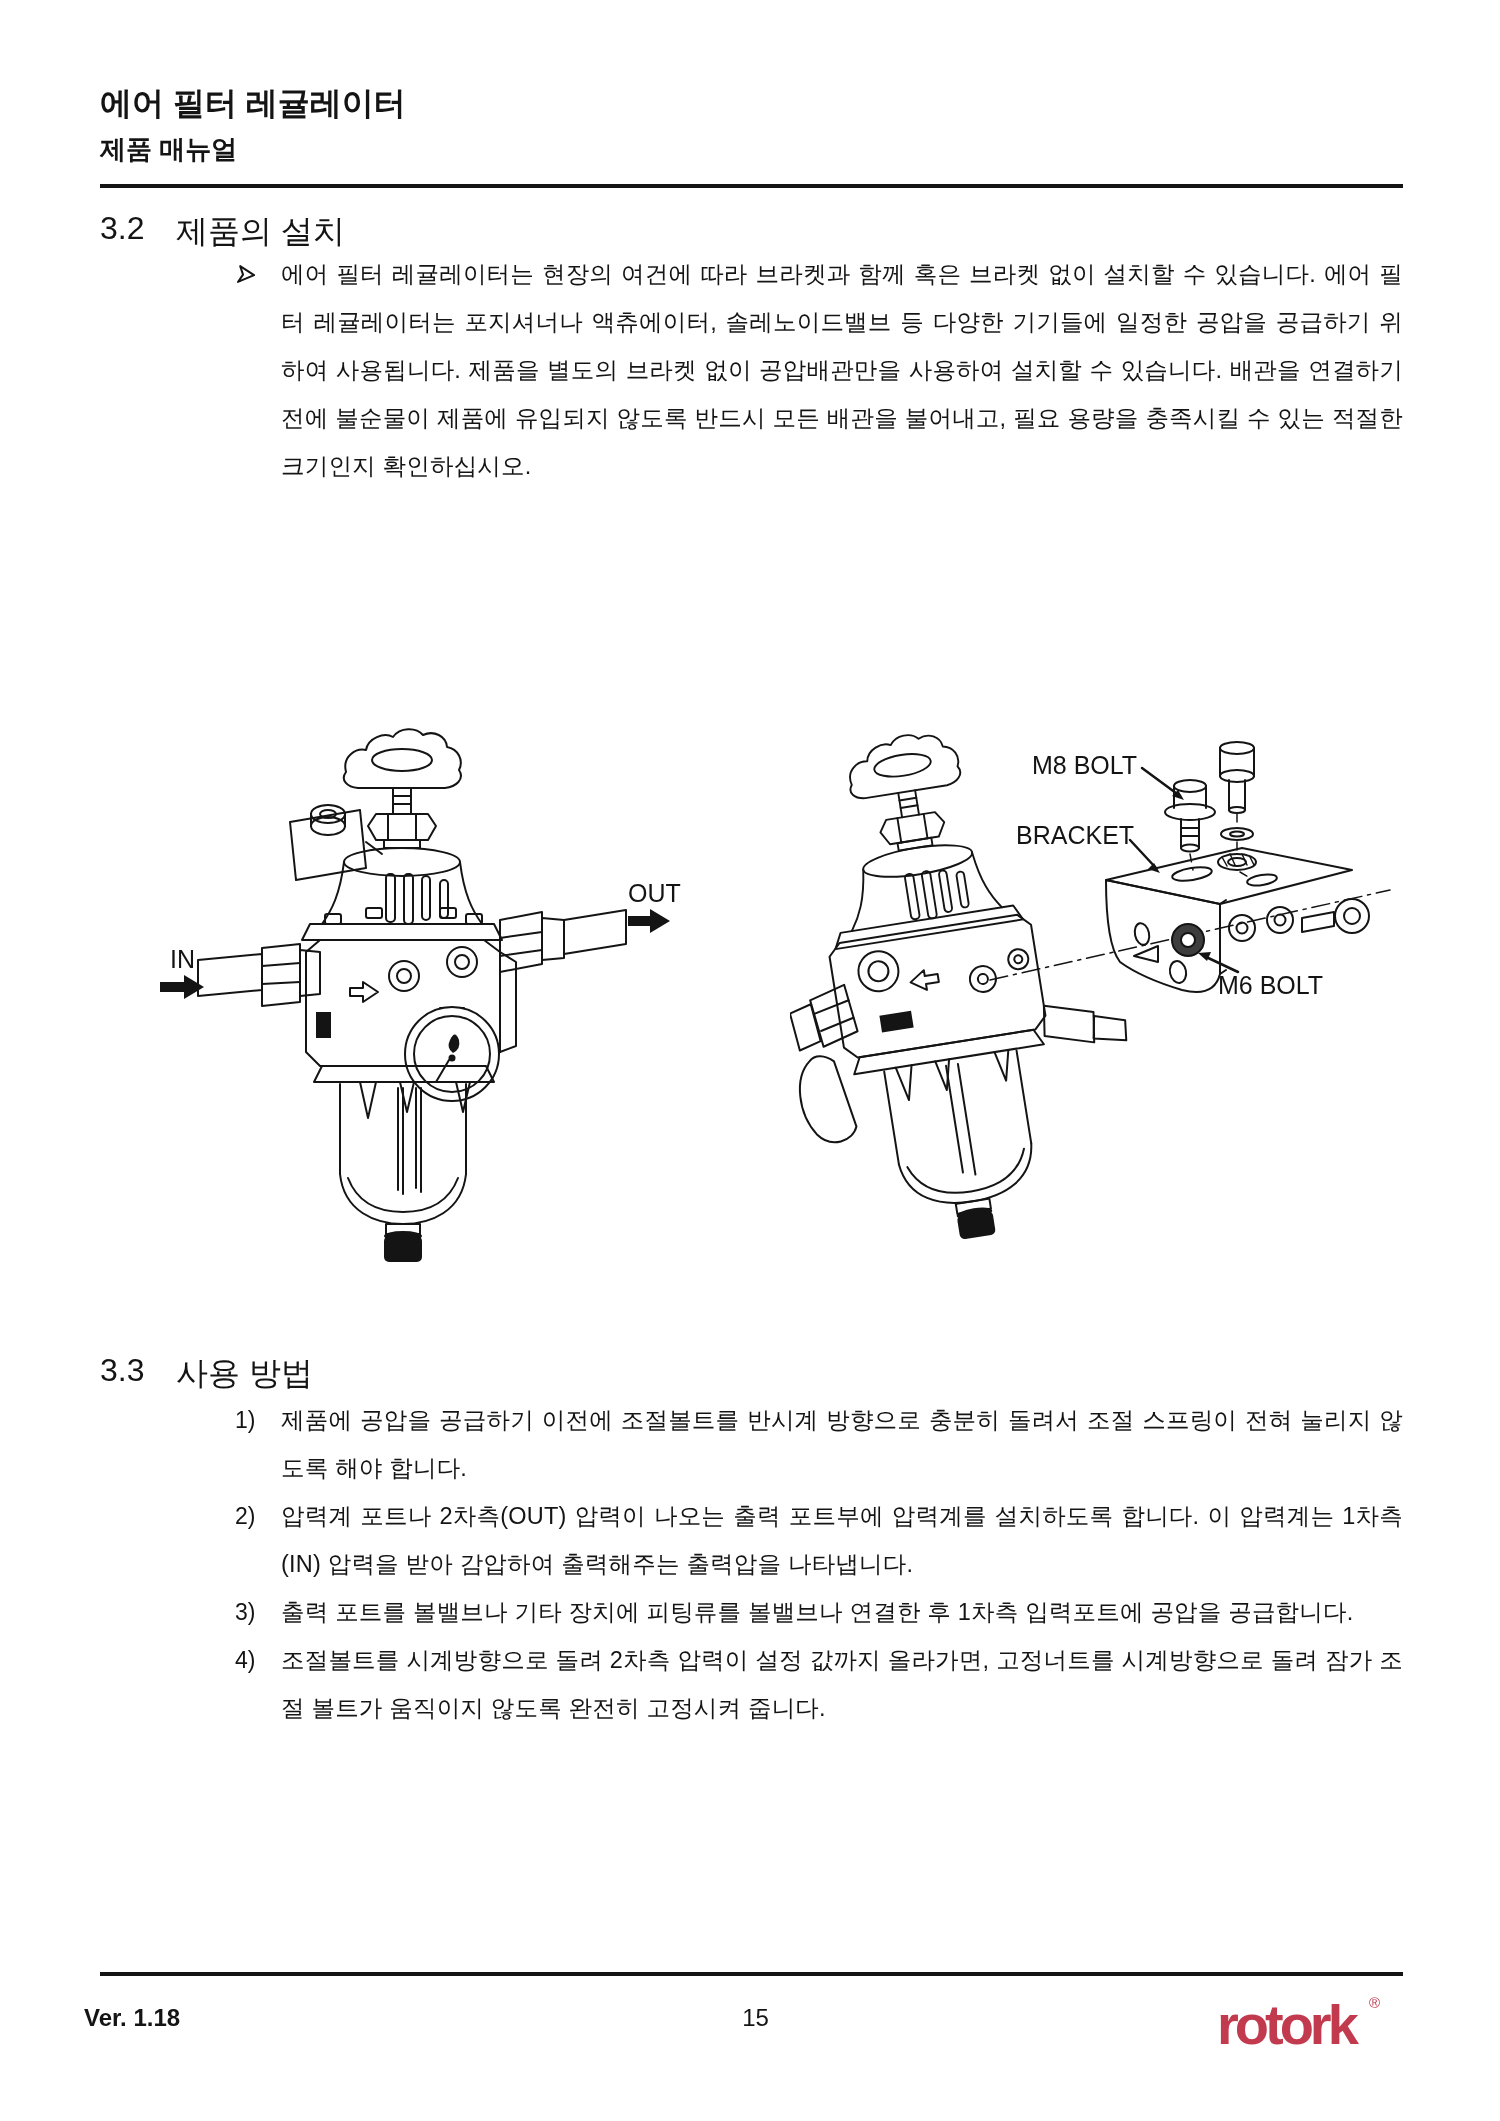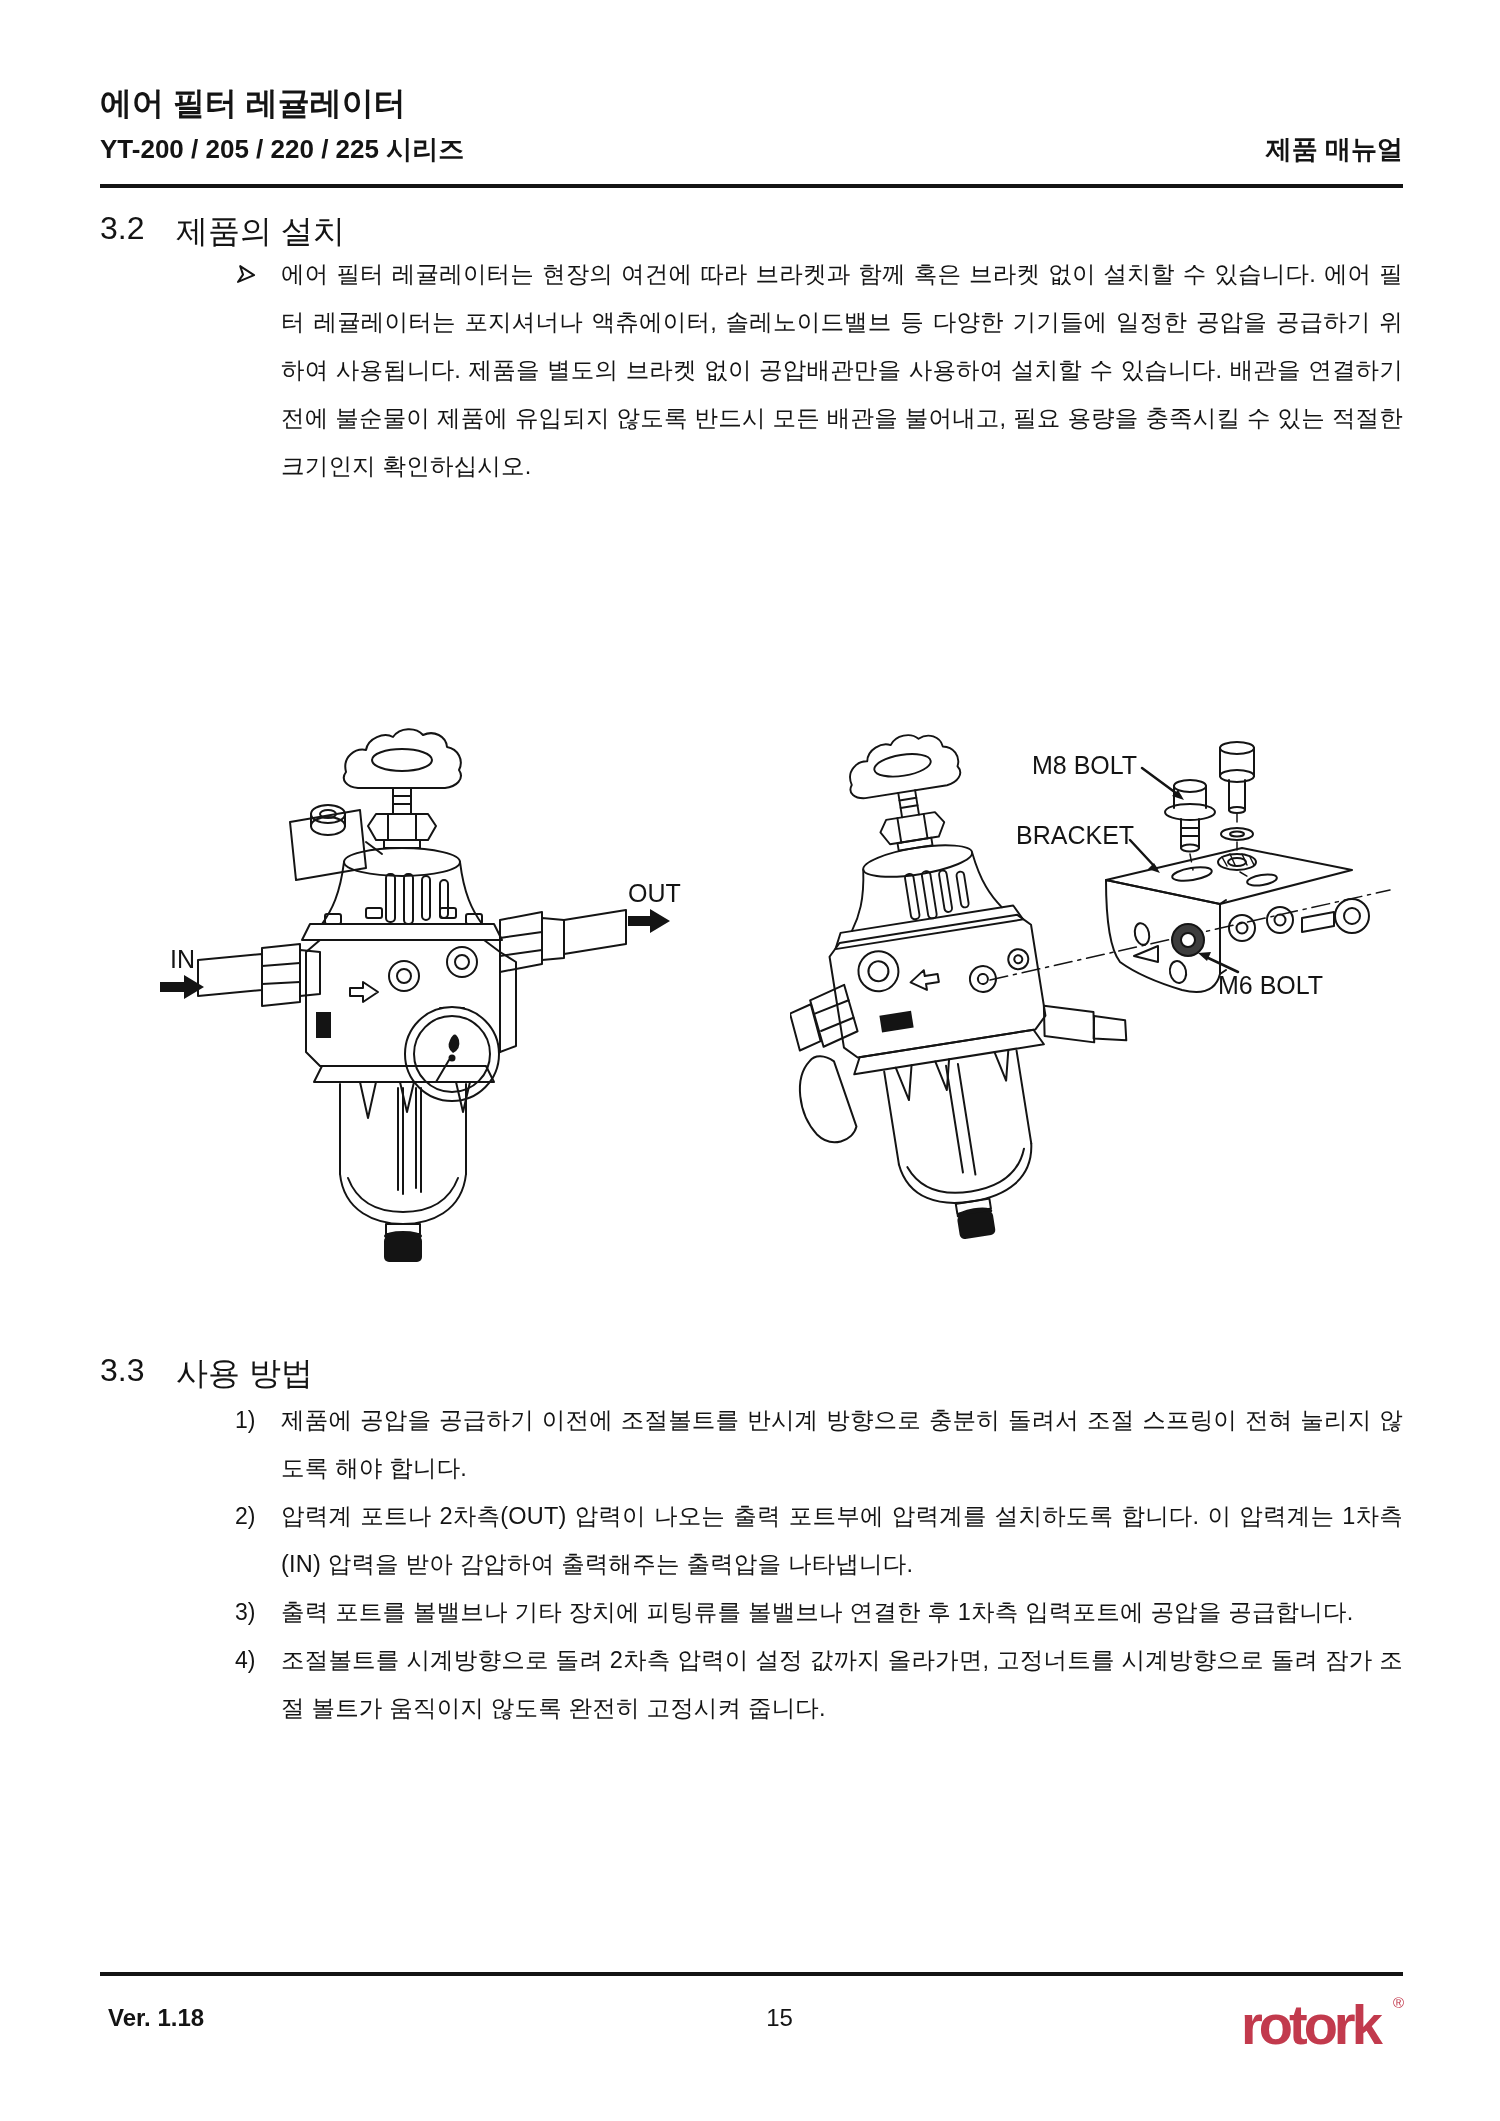--- a/index.html
+++ b/index.html
@@ -11,40 +11,39 @@
   .abs { position:absolute; }
   .rule { position:absolute; left:100px; width:1303px; height:4px; background:#141414; }
   .hdr-title { left:100px; top:82px; font-size:32px; font-weight:700; }
   .hdr-row { left:100px; top:132px; width:1303px; display:flex; justify-content:space-between; font-size:26px; font-weight:700; }
   .sec-head { display:flex; font-size:32px; }
   .sec-head .no { width:76px; flex:none; }
   .list { width:1168px; }
   .item { display:flex; }
   .item .mk { width:46px; flex:none; font-size:23px; line-height:48px; }
   .item .tx { flex:1; text-align:justify; font-size:23.5px; line-height:48px; letter-spacing:0.2px; }
-  .footer-row { left:108px; top:1992px; width:1303px; height:70px; position:absolute; }
+  .footer-row { left:84px; top:1992px; width:1303px; height:70px; position:absolute; }
   .ver { position:absolute; left:0; top:12px; font-size:24px; font-weight:700; }
   .pageno { position:absolute; left:50%; transform:translateX(-50%); top:12px; font-size:24px; font-weight:400;margin-left:20px; }
   .logo { position:absolute; right:0; top:0; }
   
   .ln { stroke:#141414; stroke-width:2; fill:none; stroke-linecap:round; stroke-linejoin:round; }
   .fw { fill:#ffffff; }
   .fd { fill:#141414; stroke:none; }
   .lbl { font-size:25px; fill:#141414; stroke:none; font-family:"Liberation Sans","DejaVu Sans",sans-serif; }
   .dash { stroke-dasharray:8 6; }
   .axis { stroke-dasharray:18 6 3 6; stroke-width:1.5; }
 </style>
 </head>
 <body>
 
 <div>
 
   <div class="abs hdr-title">에어 필터 레귤레이터</div>
   <div class="abs hdr-row">
-    <span>YT-200 / 205 / 220 / 225 시리즈</span>
     <span>제품 매뉴얼</span>
   </div>
   <div class="rule" style="top:184px;"></div>
 
   <div class="abs sec-head" style="left:100px; top:210px;">
     <span class="no">3.2</span>
     <span>제품의 설치</span>
   </div>
 
   <div class="abs list" style="left:235px; top:250px;">

